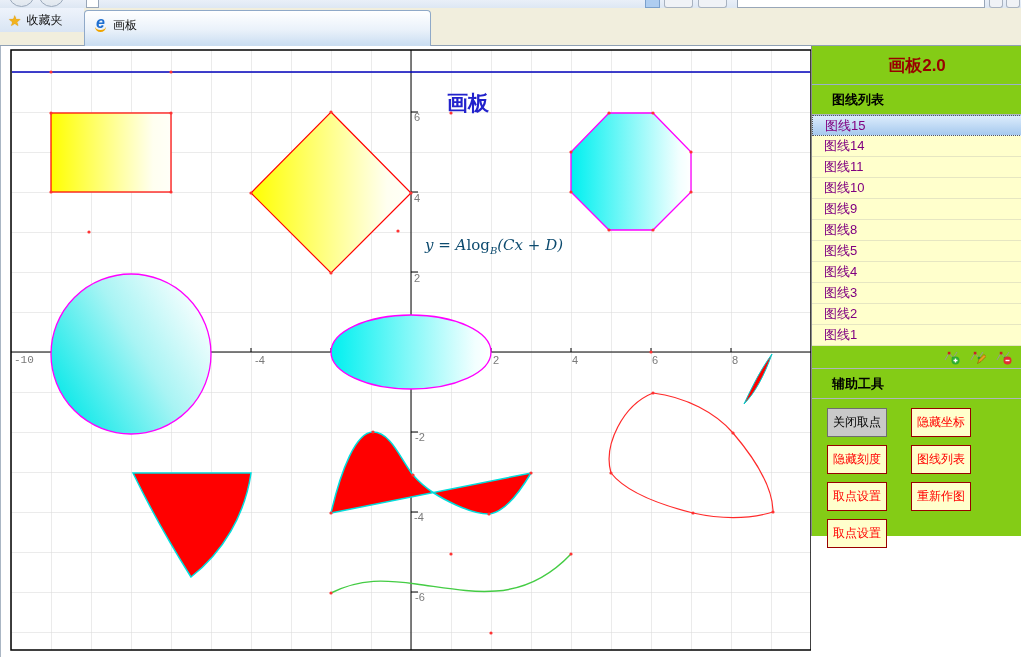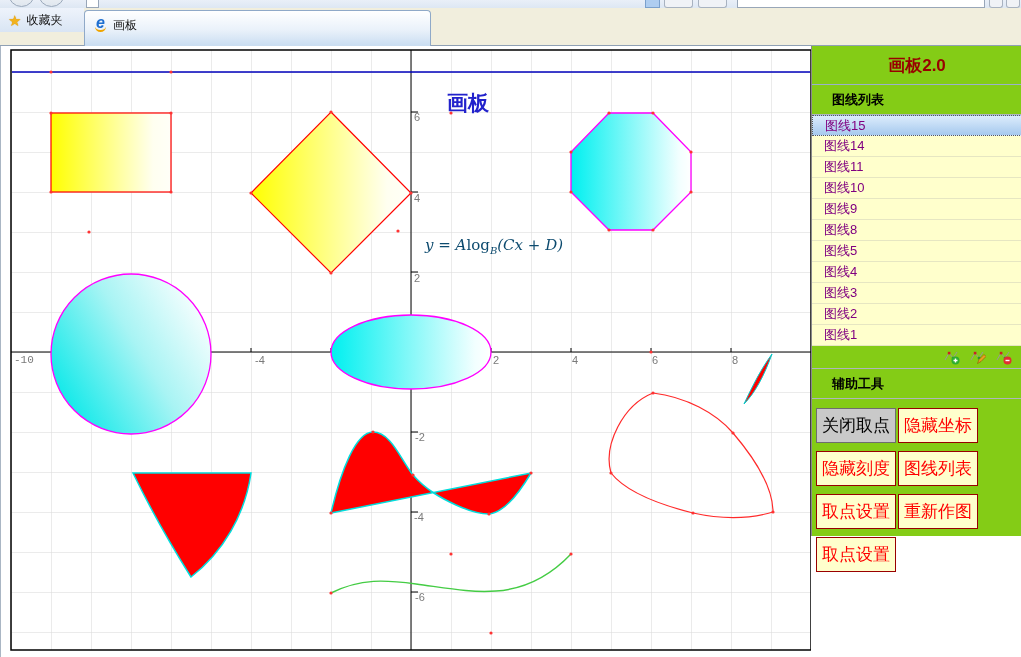--- a/index.html
+++ b/index.html
@@ -48,21 +48,21 @@
   .sb-header { font-weight:bold; font-size:13px; color:#000; padding:6px 20px 5px; border-bottom:1px solid #aeb6be; }
   .curve-list { width:100%; }
   .curve-row { height:21px; line-height:20px; padding-left:12px; background:#ffffcc;
     color:#800080; font-size:13px; border-bottom:1px solid #e6e6c2; cursor:default; }
   .curve-row.selected { background:linear-gradient(#dcecfc,#a6c9ee); border:1px dotted #5a5a5a; }
   .icon-row { height:22px; display:flex; justify-content:flex-end; align-items:center; gap:10px; padding:0 10px; }
   .mini-icon { width:16px; height:16px; display:inline-block; cursor:pointer; }
   .tools-header { border-top:1px solid #aeb6be; }
   .tools-grid { padding:5px 1px 0 3px; }
   .tool-btn { display:inline-block; background:#ffffcc; border:1px solid #990000; color:#ff0000;
-    font-size:17px; padding:5px 5px; margin:4px 1px; cursor:pointer; font-family:inherit; }
+    font-size:12px; padding:5px 5px; margin:4px 12px; cursor:pointer; font-family:inherit; }
   .tool-btn.pressed { background:#c9c9c9; border:1px solid #6e6e6e; color:#000; }
 </style>
 </head>
 <body>
 
 <div class="screen">
 
   <div class="chrome-strip">
     <div class="nav-circle" style="left:8px;"></div>
     <div class="nav-circle" style="left:38px;"></div>

